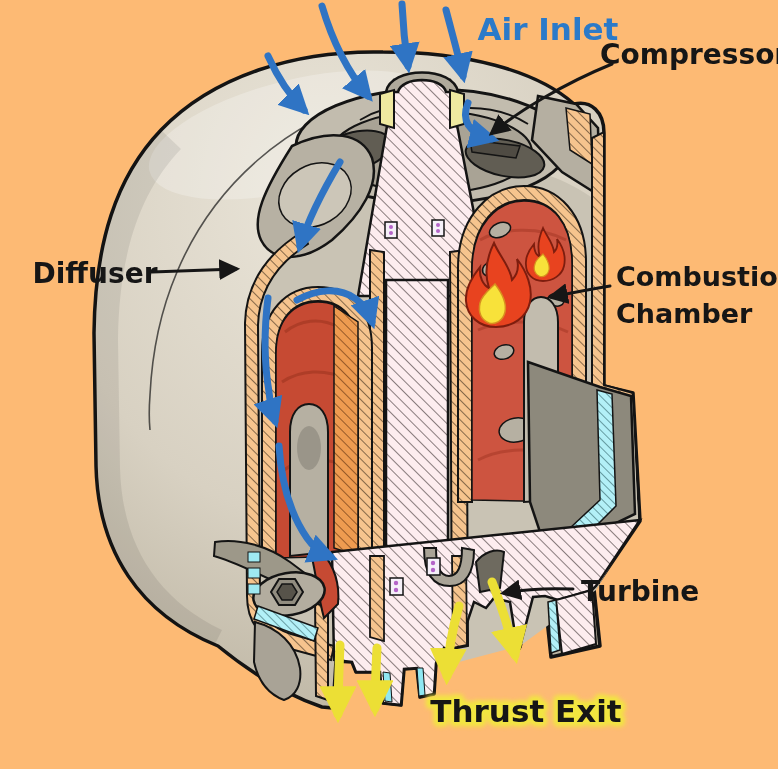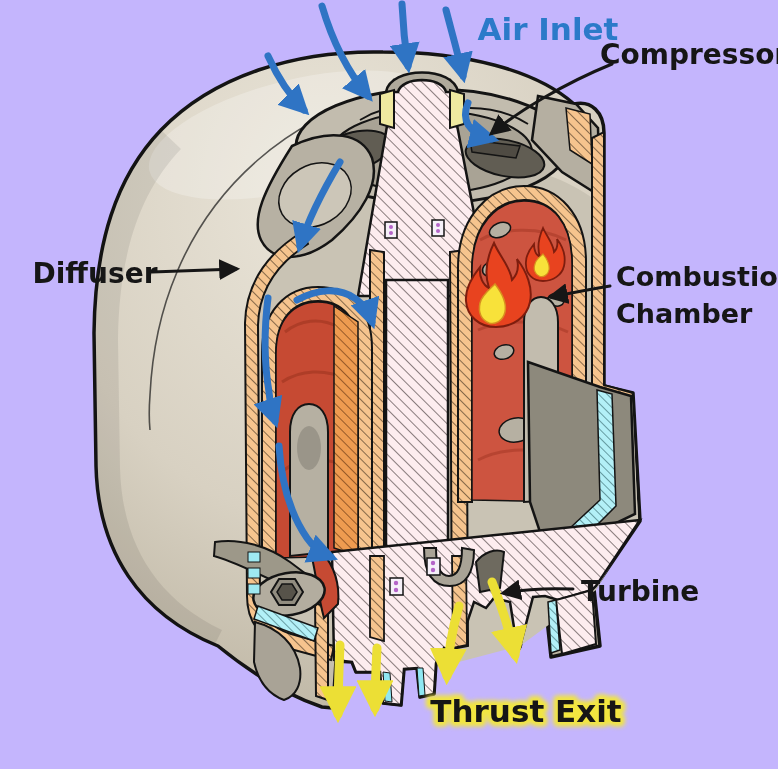--- a/index.html
+++ b/index.html
@@ -1,16 +1,16 @@
 <!DOCTYPE html>
 <html><head>
 <meta charset="utf-8">
 <style>
   html,body{margin:0;padding:0;background:#ffffff;}
-  .stage{position:relative;width:778px;height:769px;background:#c4b5fd;overflow:hidden;
+  .stage{position:relative;width:778px;height:769px;background:#fdba74;overflow:hidden;
          font-family:"DejaVu Sans","Liberation Sans",sans-serif;}
   svg{display:block;}
   text{font-family:"DejaVu Sans","Liberation Sans",sans-serif;font-weight:bold;}
 </style>
 </head>
 <body>
 
 <div class="stage">
 <svg width="778" height="769" viewBox="0 0 778 769">
   <defs>

